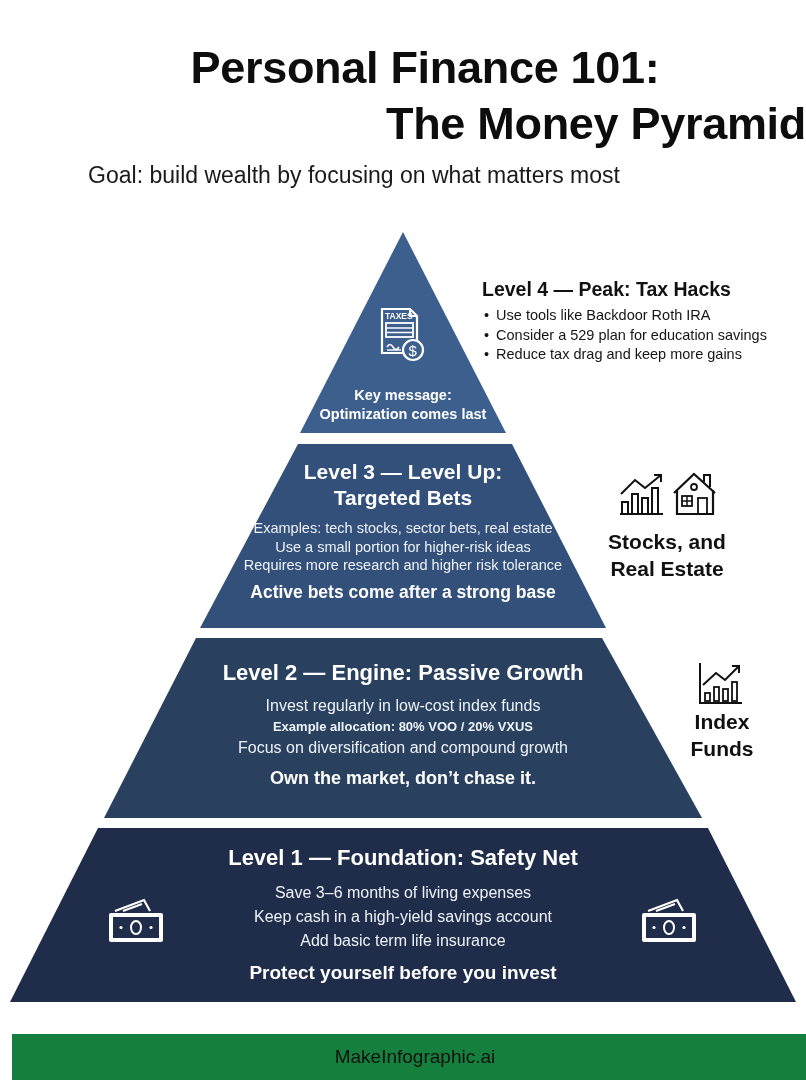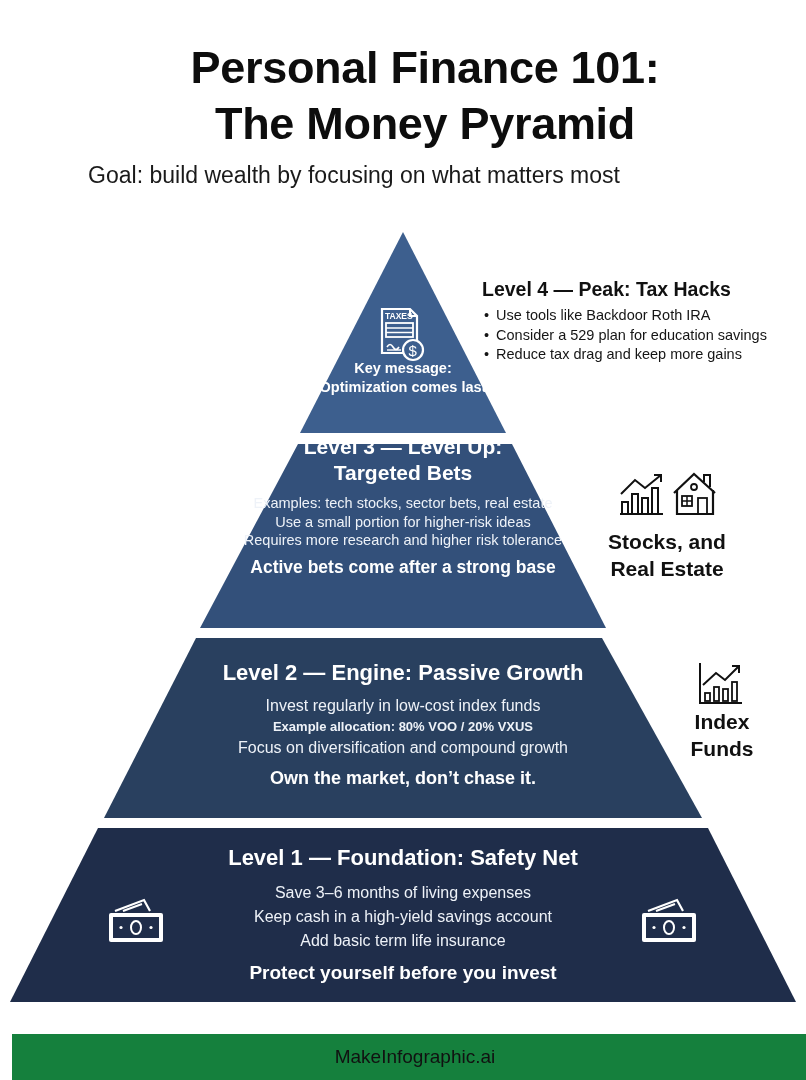--- a/index.html
+++ b/index.html
@@ -10,21 +10,21 @@
     color: #111111;
     position: relative;
   }
   .title {
     position: absolute; left: 0; width: 806px; text-align: center;
     font-weight: 700; font-size: 45px; line-height: 56px; letter-spacing: -0.3px;
     color: #0d0d0d;
     padding-left: 44px;
   }
   .title.l1 { top: 40px; }
-  .title.l2 { top: 96px; }
+  .title.l2 { top: 96px; text-align: right; }
   .subtitle {
     position: absolute; top: 162px; left: 0; width: 708px; text-align: center;
     font-size: 23px; color: #1a1a1a;
   }
   svg.pyramid { position: absolute; left: 0; top: 0; }
   .tier-text {
     position: absolute; text-align: center; color: #ffffff;
   }
   .tier-text .h {
     font-weight: 700; font-size: 21px; line-height: 26px;
@@ -77,33 +77,33 @@
   <text x="5" y="12" font-family="Liberation Sans, sans-serif" font-size="8.5" font-weight="700" fill="#ffffff">TAXES</text>
   <rect x="6" y="16" width="27" height="14" fill="none" stroke="#ffffff" stroke-width="1.8"></rect>
   <line x1="6" y1="21" x2="33" y2="21" stroke="#ffffff" stroke-width="1.5"></line>
   <line x1="6" y1="25.5" x2="33" y2="25.5" stroke="#ffffff" stroke-width="1.5"></line>
   <path d="M7 40 q3 -5 6 0 t6 0" fill="none" stroke="#ffffff" stroke-width="1.6"></path>
   <line x1="7" y1="43" x2="21" y2="43" stroke="#ffffff" stroke-width="1.4"></line>
   <circle cx="33" cy="43" r="10" fill="#3d5f8e" stroke="#ffffff" stroke-width="2.2"></circle>
   <text x="28.5" y="48.5" font-family="Liberation Sans, sans-serif" font-size="15" fill="#ffffff">$</text>
 </svg>
 
-<div class="tier-text" style="left:300px; top:359px; width:206px;">
+<div class="tier-text" style="left:300px; top:386px; width:206px;">
   <div class="m" style="font-size:14.5px; line-height:19px;">Key message:</div>
   <div class="m" style="font-size:14.5px; line-height:19px;">Optimization comes last</div>
 </div>
 
 <div class="l4-head">Level 4 — Peak: Tax Hacks</div>
 <ul class="l4-list">
   <li>Use tools like Backdoor Roth IRA</li>
   <li>Consider a 529 plan for education savings</li>
   <li>Reduce tax drag and keep more gains</li>
 </ul>
 
-<div class="tier-text" style="left:200px; top:434px; width:406px;">
+<div class="tier-text" style="left:200px; top:459px; width:406px;">
   <div class="h">Level 3 — Level Up:</div>
   <div class="h">Targeted Bets</div>
   <div style="height:8px;"></div>
   <div class="b" style="font-size:14.5px; line-height:18.5px;">Examples: tech stocks, sector bets, real estate</div>
   <div class="b" style="font-size:14.5px; line-height:18.5px;">Use a small portion for higher-risk ideas</div>
   <div class="b" style="font-size:14.5px; line-height:18.5px;">Requires more research and higher risk tolerance</div>
   <div style="height:5px;"></div>
   <div class="m" style="font-size:17.5px;">Active bets come after a strong base</div>
 </div>
 

